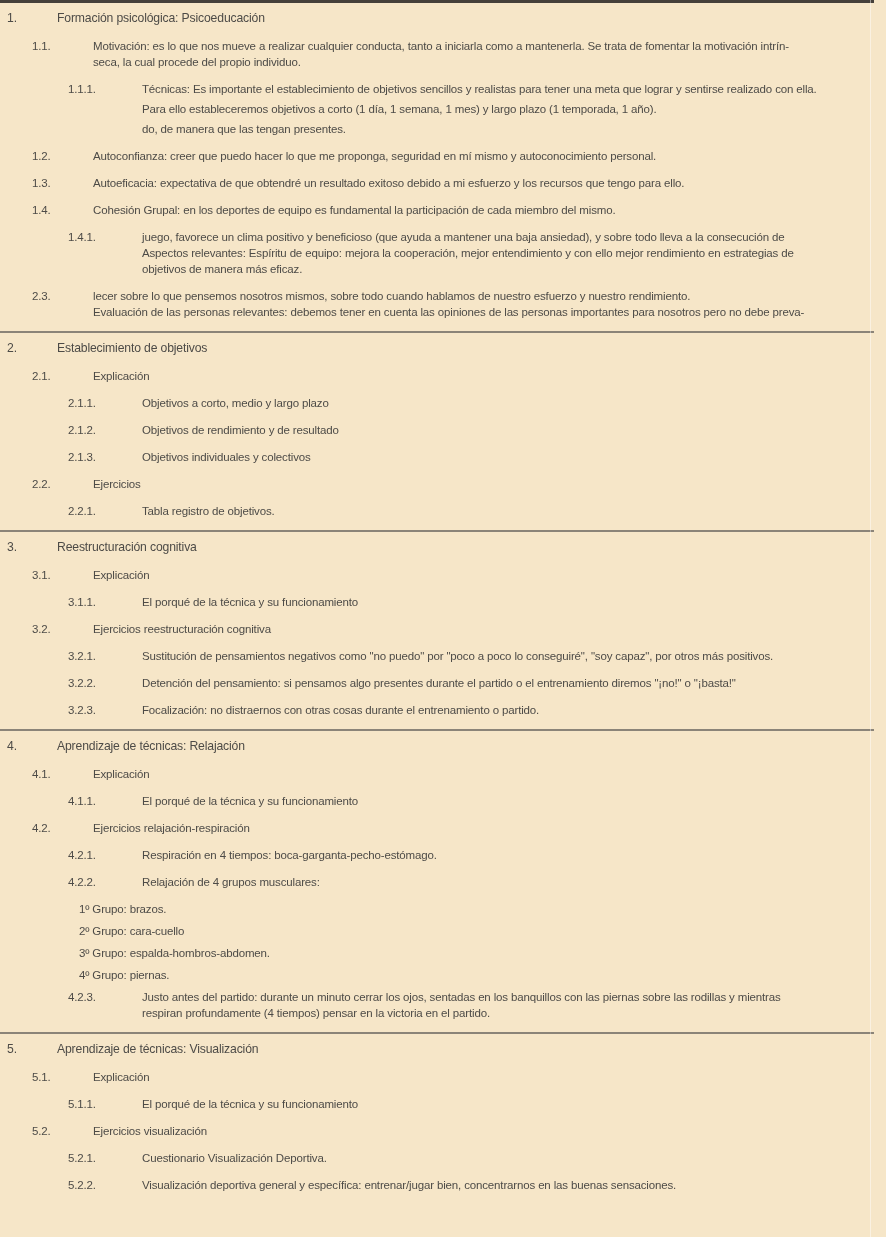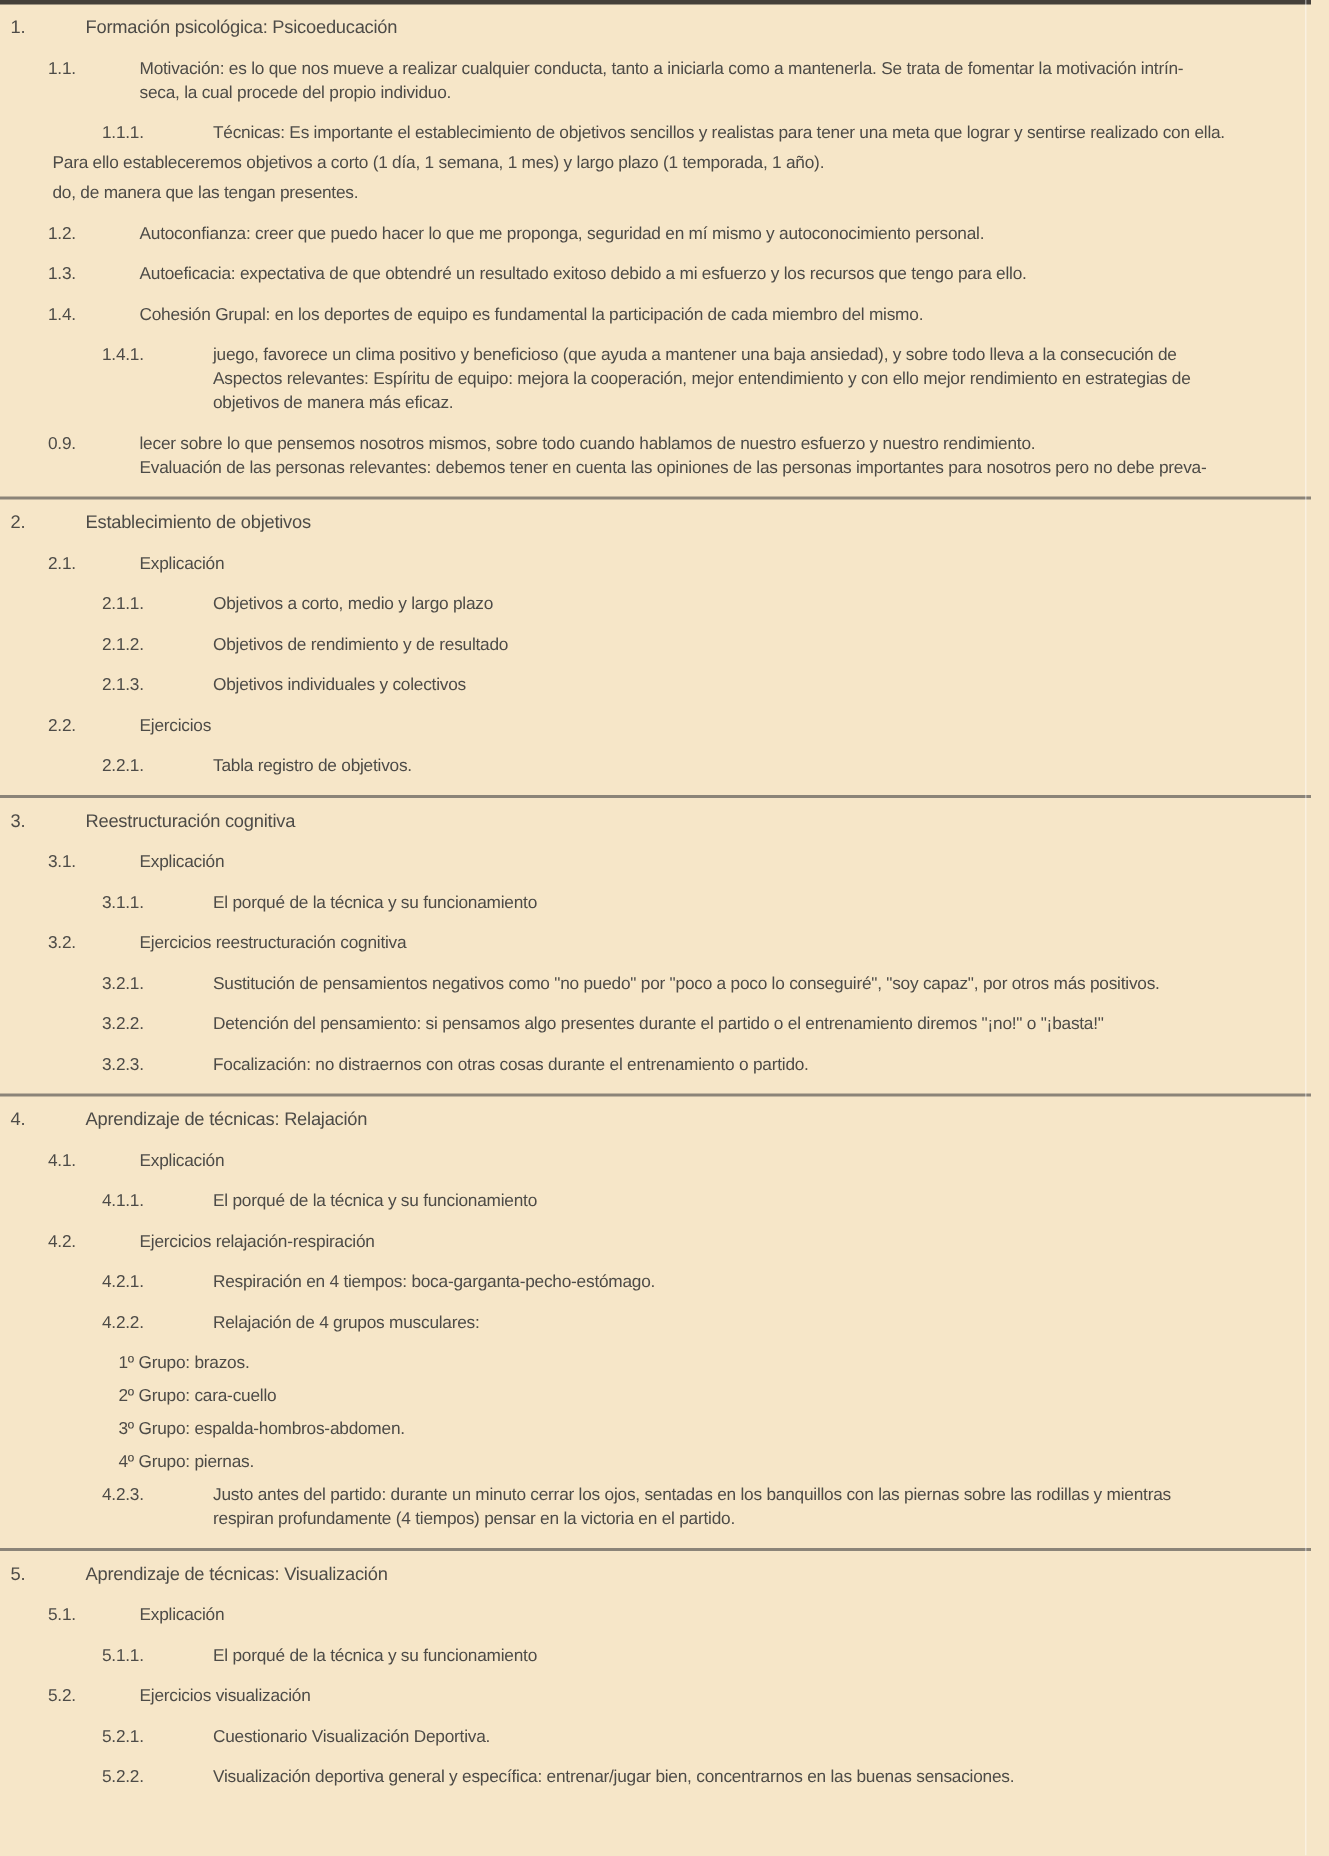--- a/index.html
+++ b/index.html
@@ -23,21 +23,21 @@
   .row{display:flex;margin-bottom:11px;}
   .row .num{flex:none;}
   .row .lines{flex:1 1 auto;min-width:0;margin-left:35px;}
   .line{white-space:nowrap;}
   .l1{padding-left:7px;font-size:12.2px;}
   .l1 .num{width:15px;}
   .l2{padding-left:32px;}
   .l2 .num{width:26px;}
   .l3{padding-left:68px;}
   .l3 .num{width:39px;}
-  .cont{margin-top:-7px;}
+  .cont{padding-left:107px;margin-top:-7px;}
   .group{padding-left:44px;margin-bottom:6px;}
   .header{margin-top:7px;margin-bottom:12px;}
   .right-edge{position:absolute;top:0;right:15px;width:1px;height:100%;background:rgba(255,255,255,0.45);}
 </style>
 </head>
 <body>
 
 <div class="page">
   <div class="top-bar"></div>
   <div class="outline">
@@ -91,21 +91,21 @@
         </div>
         <div class="row l3">
           <div class="num">1.4.1.</div>
           <div class="lines">
             <div class="line">juego, favorece un clima positivo y beneficioso (que ayuda a mantener una baja ansiedad), y sobre todo lleva a la consecución de</div>
             <div class="line">Aspectos relevantes: Espíritu de equipo: mejora la cooperación, mejor entendimiento y con ello mejor rendimiento en estrategias de</div>
             <div class="line">objetivos de manera más eficaz.</div>
           </div>
         </div>
         <div class="row l2">
-          <div class="num">0.9.</div>
+          <div class="num">2.3.</div>
           <div class="lines">
             <div class="line">lecer sobre lo que pensemos nosotros mismos, sobre todo cuando hablamos de nuestro esfuerzo y nuestro rendimiento.</div>
             <div class="line">Evaluación de las personas relevantes: debemos tener en cuenta las opiniones de las personas importantes para nosotros pero no debe preva-</div>
           </div>
         </div>
       </div>
       <div class="rule"></div>
       <div class="section">
         <div class="row l1 header">
           <div class="num">2.</div>

